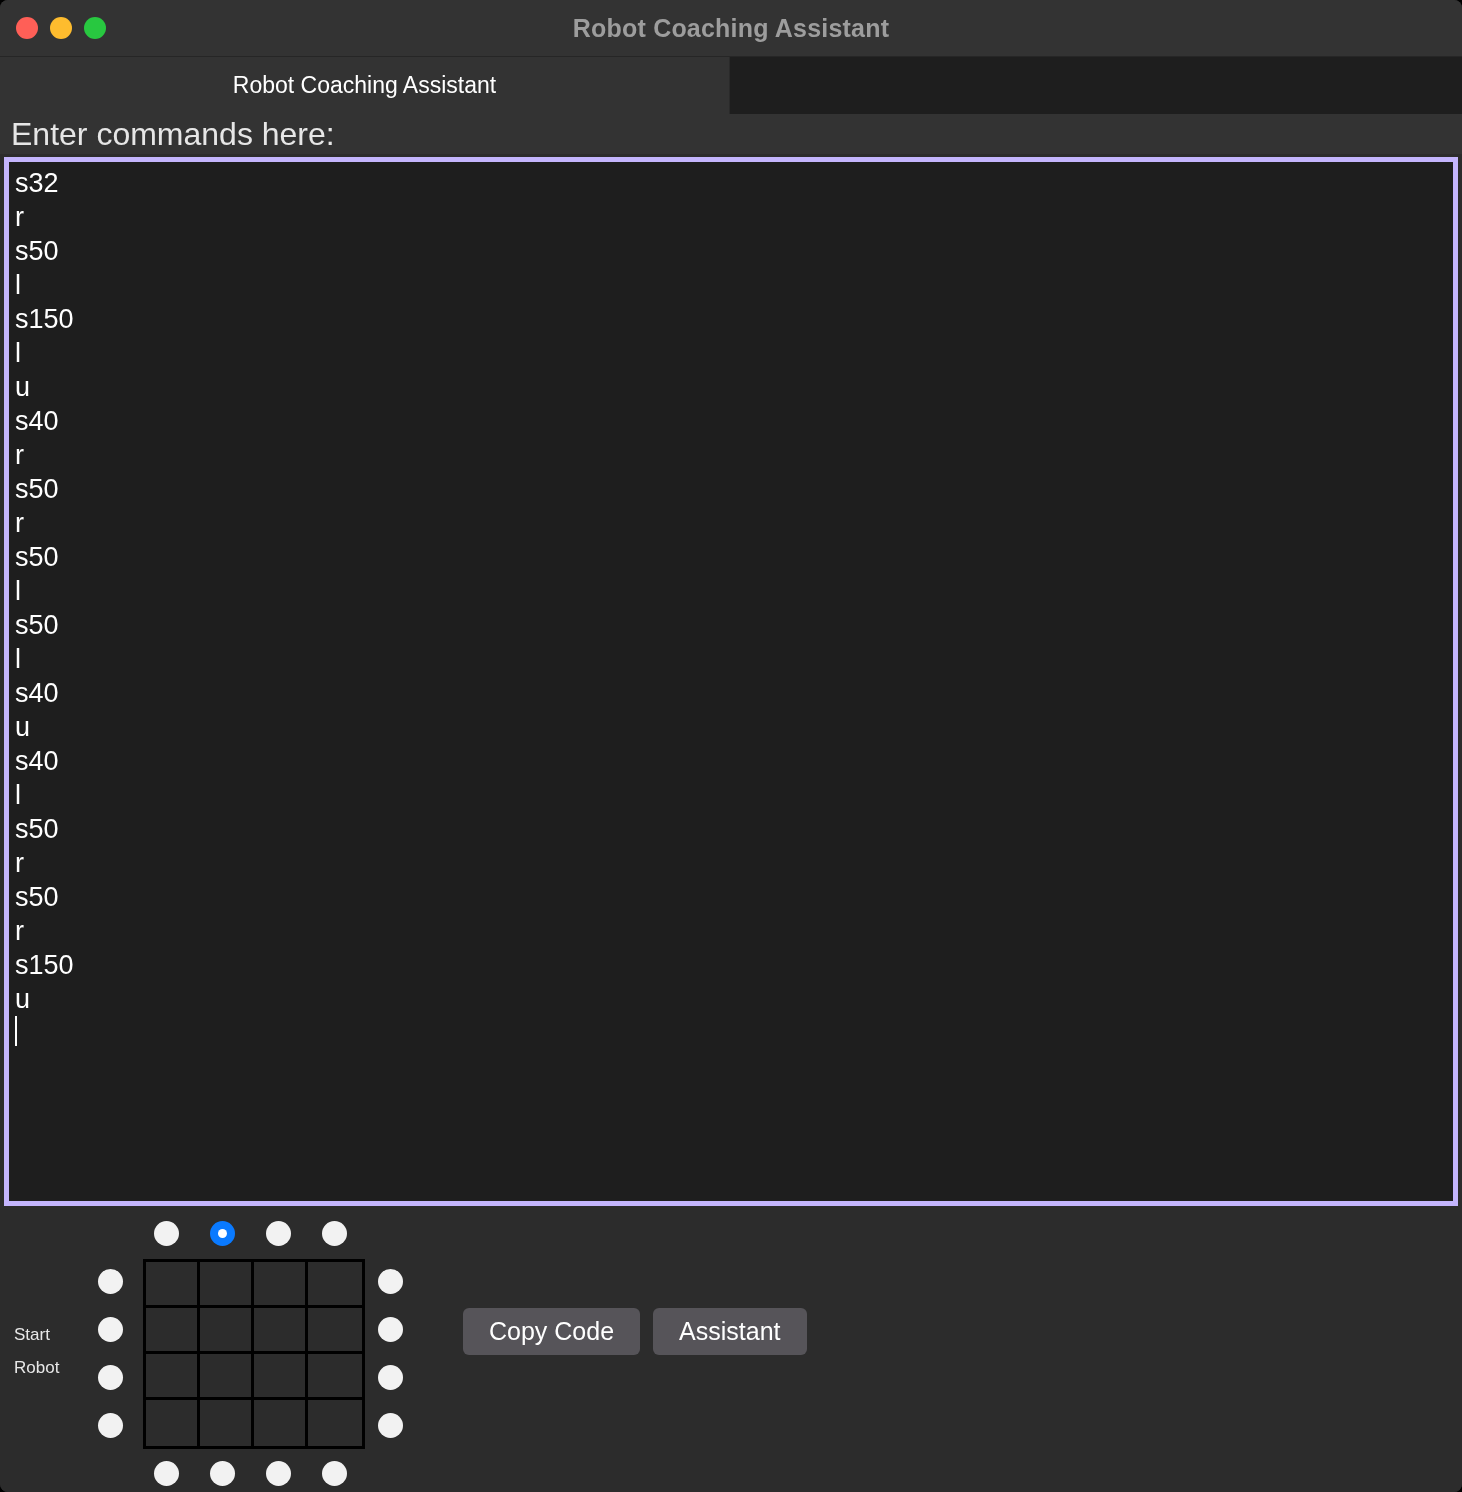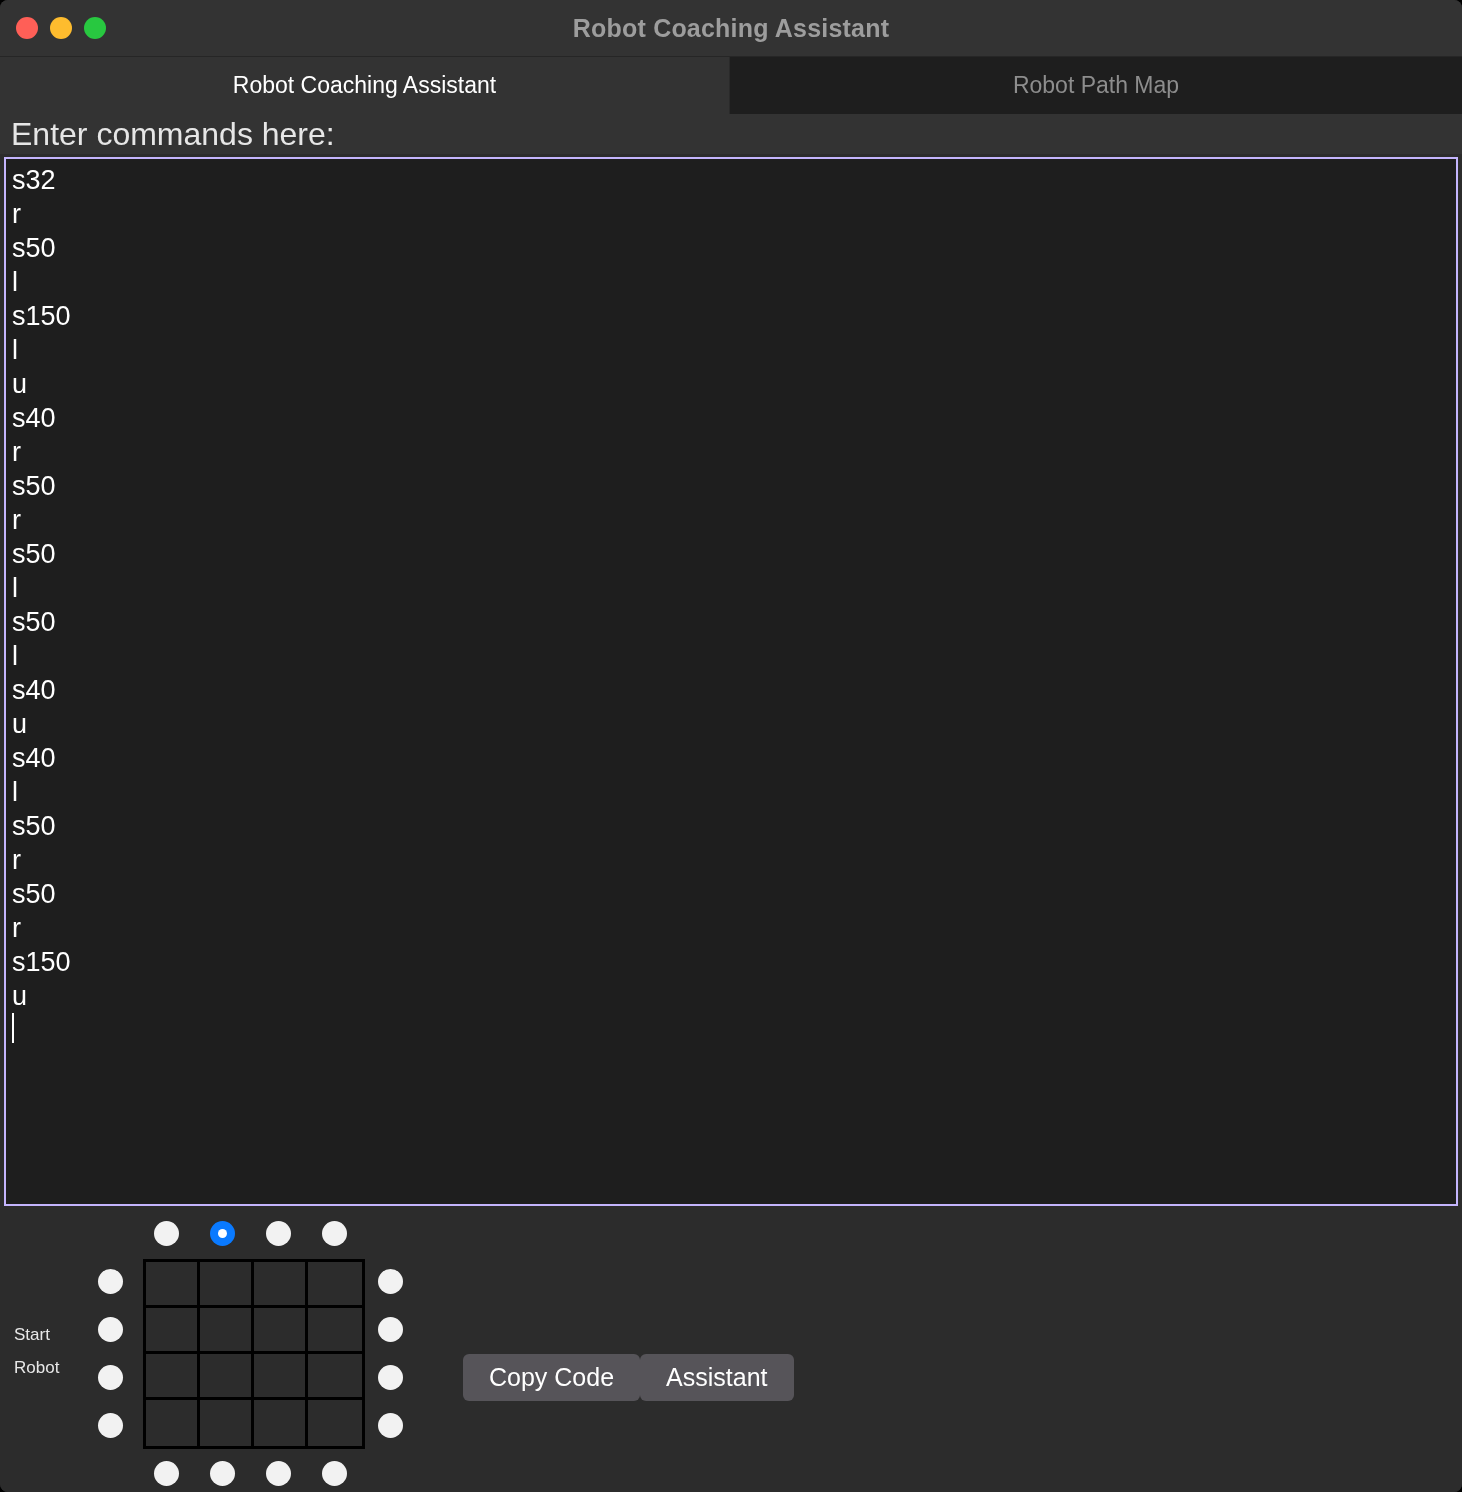--- a/index.html
+++ b/index.html
@@ -90,21 +90,21 @@
   }
   #prompt-label {
     font-size: 32px;
     color: #e6e6e6;
   }
 
   
   #editor-frame {
     margin: 3px 4px 0 4px;
     height: 1049px;
-    border: 2px solid #c4b5fd;
+    border: 5px solid #c4b5fd;
     background: #1e1e1e;
     overflow: hidden;
   }
   #command-list {
     padding: 4px 0 0 6px;
     list-style: none;
   }
   #command-list li {
     font-size: 27px;
     line-height: 34px;
@@ -186,21 +186,21 @@
     border-radius: 50%;
     background: #ffffff;
   }
 
   
   #action-buttons {
     position: absolute;
     left: 463px;
     top: 102px;
     display: flex;
-    margin-top: 46px;
+    gap: 13px;
   }
   .action-button {
     background: #565459;
     color: #ffffff;
     border: none;
     border-radius: 6px;
     font-size: 25px;
     font-family: "Liberation Sans", sans-serif;
     padding: 9px 26px;
     cursor: pointer;
@@ -215,21 +215,20 @@
     <div id="traffic-lights">
       <span class="traffic-light" style="background:#ff5f57"></span>
       <span class="traffic-light" style="background:#febc2e"></span>
       <span class="traffic-light" style="background:#28c840"></span>
     </div>
     <div id="window-title">Robot Coaching Assistant</div>
   </div>
 
   <div id="tab-bar">
     <div class="tab active">Robot Coaching Assistant</div>
-    <div class="tab inactive">Robot Path Map</div>
   </div>
 
   <div id="prompt-row">
     <span id="prompt-label">Enter commands here:</span>
   </div>
 
   <div id="editor-frame">
     <ul id="command-list">
         <li>s32</li>
         <li>r</li>

